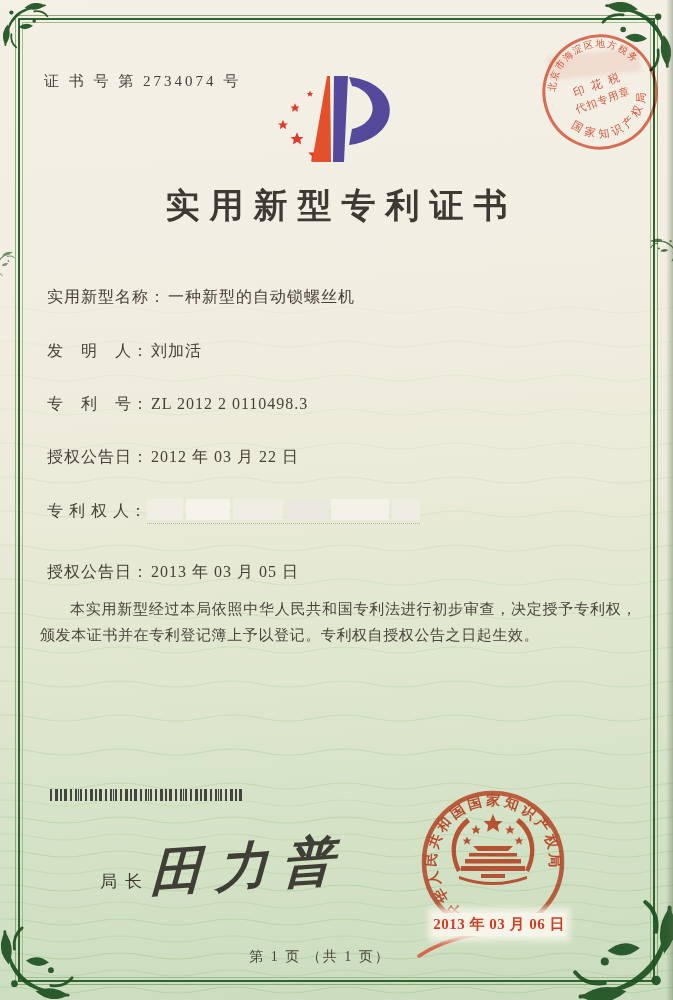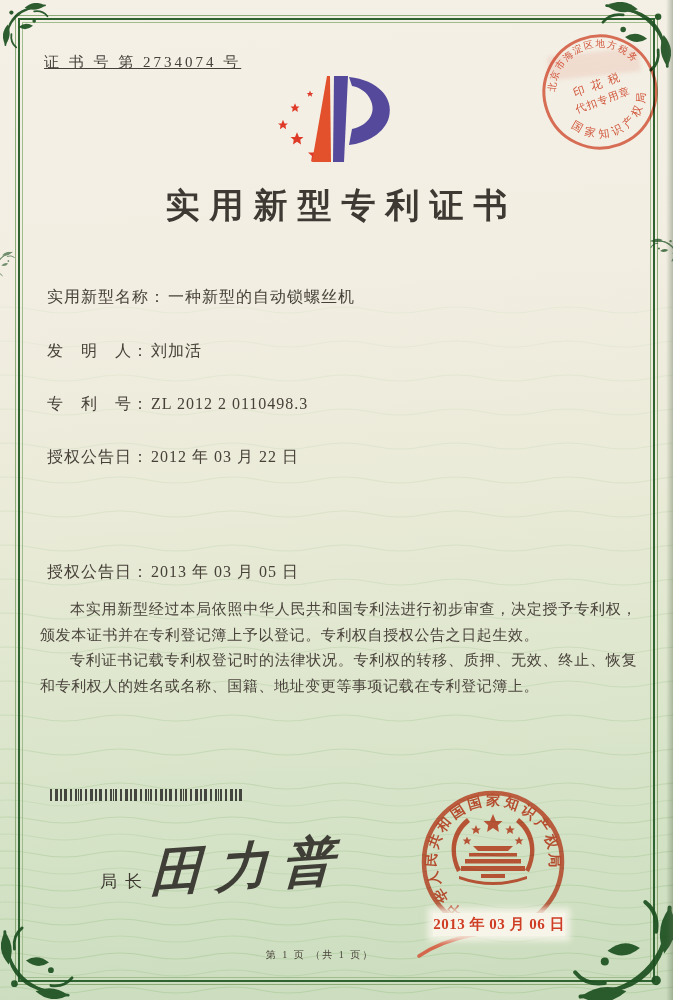--- a/index.html
+++ b/index.html
@@ -15,21 +15,21 @@
   .cnr.tl{left:3px;top:3px;}
   .cnr.tr{right:2px;top:2px;transform:scaleX(-1);}
   .cnr.bl{left:1px;bottom:1px;transform:scaleY(-1);}
   .cnr.br{right:-2px;bottom:-2px;transform:scale(-1,-1);}
   .cnr.sr{right:-5px;top:238px;transform:scaleX(-1) rotate(12deg);opacity:.75;}
   .cnr.sl{left:-6px;top:252px;transform:rotate(-12deg);opacity:.6;}
   .edge-r{position:absolute;right:0;top:0;bottom:0;width:7px;z-index:5;
     background:linear-gradient(90deg,rgba(90,110,80,0),rgba(84,104,74,.38));}
   .ghost{position:absolute;left:548px;top:52px;width:92px;height:24px;z-index:1;
     background:rgba(226,118,100,.16);filter:blur(2px);transform:rotate(-6deg);}
-  .cert-no{position:absolute;left:44px;top:53px;z-index:2;font-size:15px;letter-spacing:3px;color:#45403a;text-decoration:underline;}
+  .cert-no{position:absolute;left:44px;top:72px;z-index:2;font-size:15px;letter-spacing:3px;color:#45403a;}
   .logo{position:absolute;left:270px;top:74px;z-index:2;}
   .title{position:absolute;left:0;top:183px;width:100%;z-index:2;text-align:center;
     font-size:34px;font-weight:700;letter-spacing:10px;padding-left:10px;box-sizing:border-box;color:#3e3933;}
   .row{position:absolute;left:47px;right:38px;z-index:2;font-size:16px;letter-spacing:1px;white-space:nowrap;}
   .row .lbl{color:#474138;}
   .row .val{color:#474138;margin-left:2px;}
   .redact{display:inline-flex;gap:3px;vertical-align:-4px;border-bottom:1px dotted rgba(110,100,88,.4);padding-bottom:3px;}
   .redact i{display:inline-block;height:21px;border-radius:1px;}
   .paras{position:absolute;left:40px;right:36px;top:597px;z-index:2;}
   .paras p{margin:0;font-size:15px;line-height:1.7;text-indent:2em;text-align:justify;
@@ -41,21 +41,21 @@
   .signature{position:absolute;left:150px;top:832px;z-index:2;font-size:52px;font-weight:700;font-style:italic;
     letter-spacing:14px;color:#33312b;transform:rotate(-4deg) skewX(-6deg);opacity:.92;}
   .tax-seal{position:absolute;left:530px;top:22px;z-index:3;transform:rotate(-20deg);mix-blend-mode:multiply;opacity:.9;}
   .office-seal{position:absolute;left:403px;top:772px;z-index:3;mix-blend-mode:multiply;opacity:.93;}
   .seal-date{position:absolute;left:433px;top:913px;width:132px;height:23px;z-index:4;
     background:#f7f4ea;box-shadow:0 0 6px 5px rgba(247,244,234,.85);
     display:flex;align-items:center;justify-content:center;
     font-size:15px;letter-spacing:.5px;color:#cf3d25;font-weight:700;}
   .swoosh{position:absolute;left:415px;top:922px;z-index:1;}
   .footer{position:absolute;left:0;top:948px;width:640px;z-index:2;text-align:center;
-    font-size:10px;letter-spacing:2px;color:#4a443c;}
+    font-size:14px;letter-spacing:2px;color:#4a443c;}
   .seal-text{font-family:"Liberation Serif","DejaVu Serif",serif;fill:#d8492c;}
 </style>
 </head>
 <body>
 
 <div class="page">
 
   <svg width="0" height="0" style="position:absolute" aria-hidden="true">
     <defs>
       <path id="st" d="M0 -10 L2.9 -3.1 L9.5 -3.1 L4.8 1.2 L5.9 8.1 L0 4 L-5.9 8.1 L-4.8 1.2 L-9.5 -3.1 L-2.9 -3.1 Z"></path>
@@ -158,27 +158,36 @@
   </div>
   <div class="row" style="top:341px">
     <span class="lbl">发　明　人：</span><span class="val">刘加活</span>
   </div>
   <div class="row" style="top:394px">
     <span class="lbl">专　利　号：</span><span class="val">ZL 2012 2 0110498.3</span>
   </div>
   <div class="row" style="top:447px">
     <span class="lbl">授权公告日：</span><span class="val">2012 年 03 月 22 日</span>
   </div>
+  <div class="row" style="top:499px">
+    <span class="lbl">专 利 权 人：</span><span class="redact">
+      <i style="width:36px;background:#f1eee6"></i>
+      <i style="width:44px;background:#f6f3eb"></i>
+      <i style="width:50px;background:#f0ede4"></i>
+      <i style="width:42px;background:#e9e7df"></i>
+      <i style="width:58px;background:#f4f1e9"></i>
+      <i style="width:28px;background:#eeece3"></i>
+    </span>
+  </div>
   <div class="row" style="top:562px">
     <span class="lbl">授权公告日：</span><span class="val">2013 年 03 月 05 日</span>
   </div>
 
   <div class="paras">
     <p>本实用新型经过本局依照中华人民共和国专利法进行初步审查，决定授予专利权，颁发本证书并在专利登记簿上予以登记。专利权自授权公告之日起生效。</p>
-    <p>专利证书记载专利权登记时的法律状况。专利权的转移、质押、无效、终止、恢复和专利权人的姓名或名称、国籍、地址变更等事项记载在专利登记簿上。</p>
   </div>
 
   <div class="barcode"></div>
 
   <div class="director">局长</div>
   <div class="signature">田力普</div>
 
   <svg class="swoosh" width="120" height="40">
     <path d="M4 34 C34 14 76 6 116 12" fill="none" stroke="#d64a2e" stroke-width="3.5" stroke-linecap="round" opacity=".8"></path>
   </svg>

